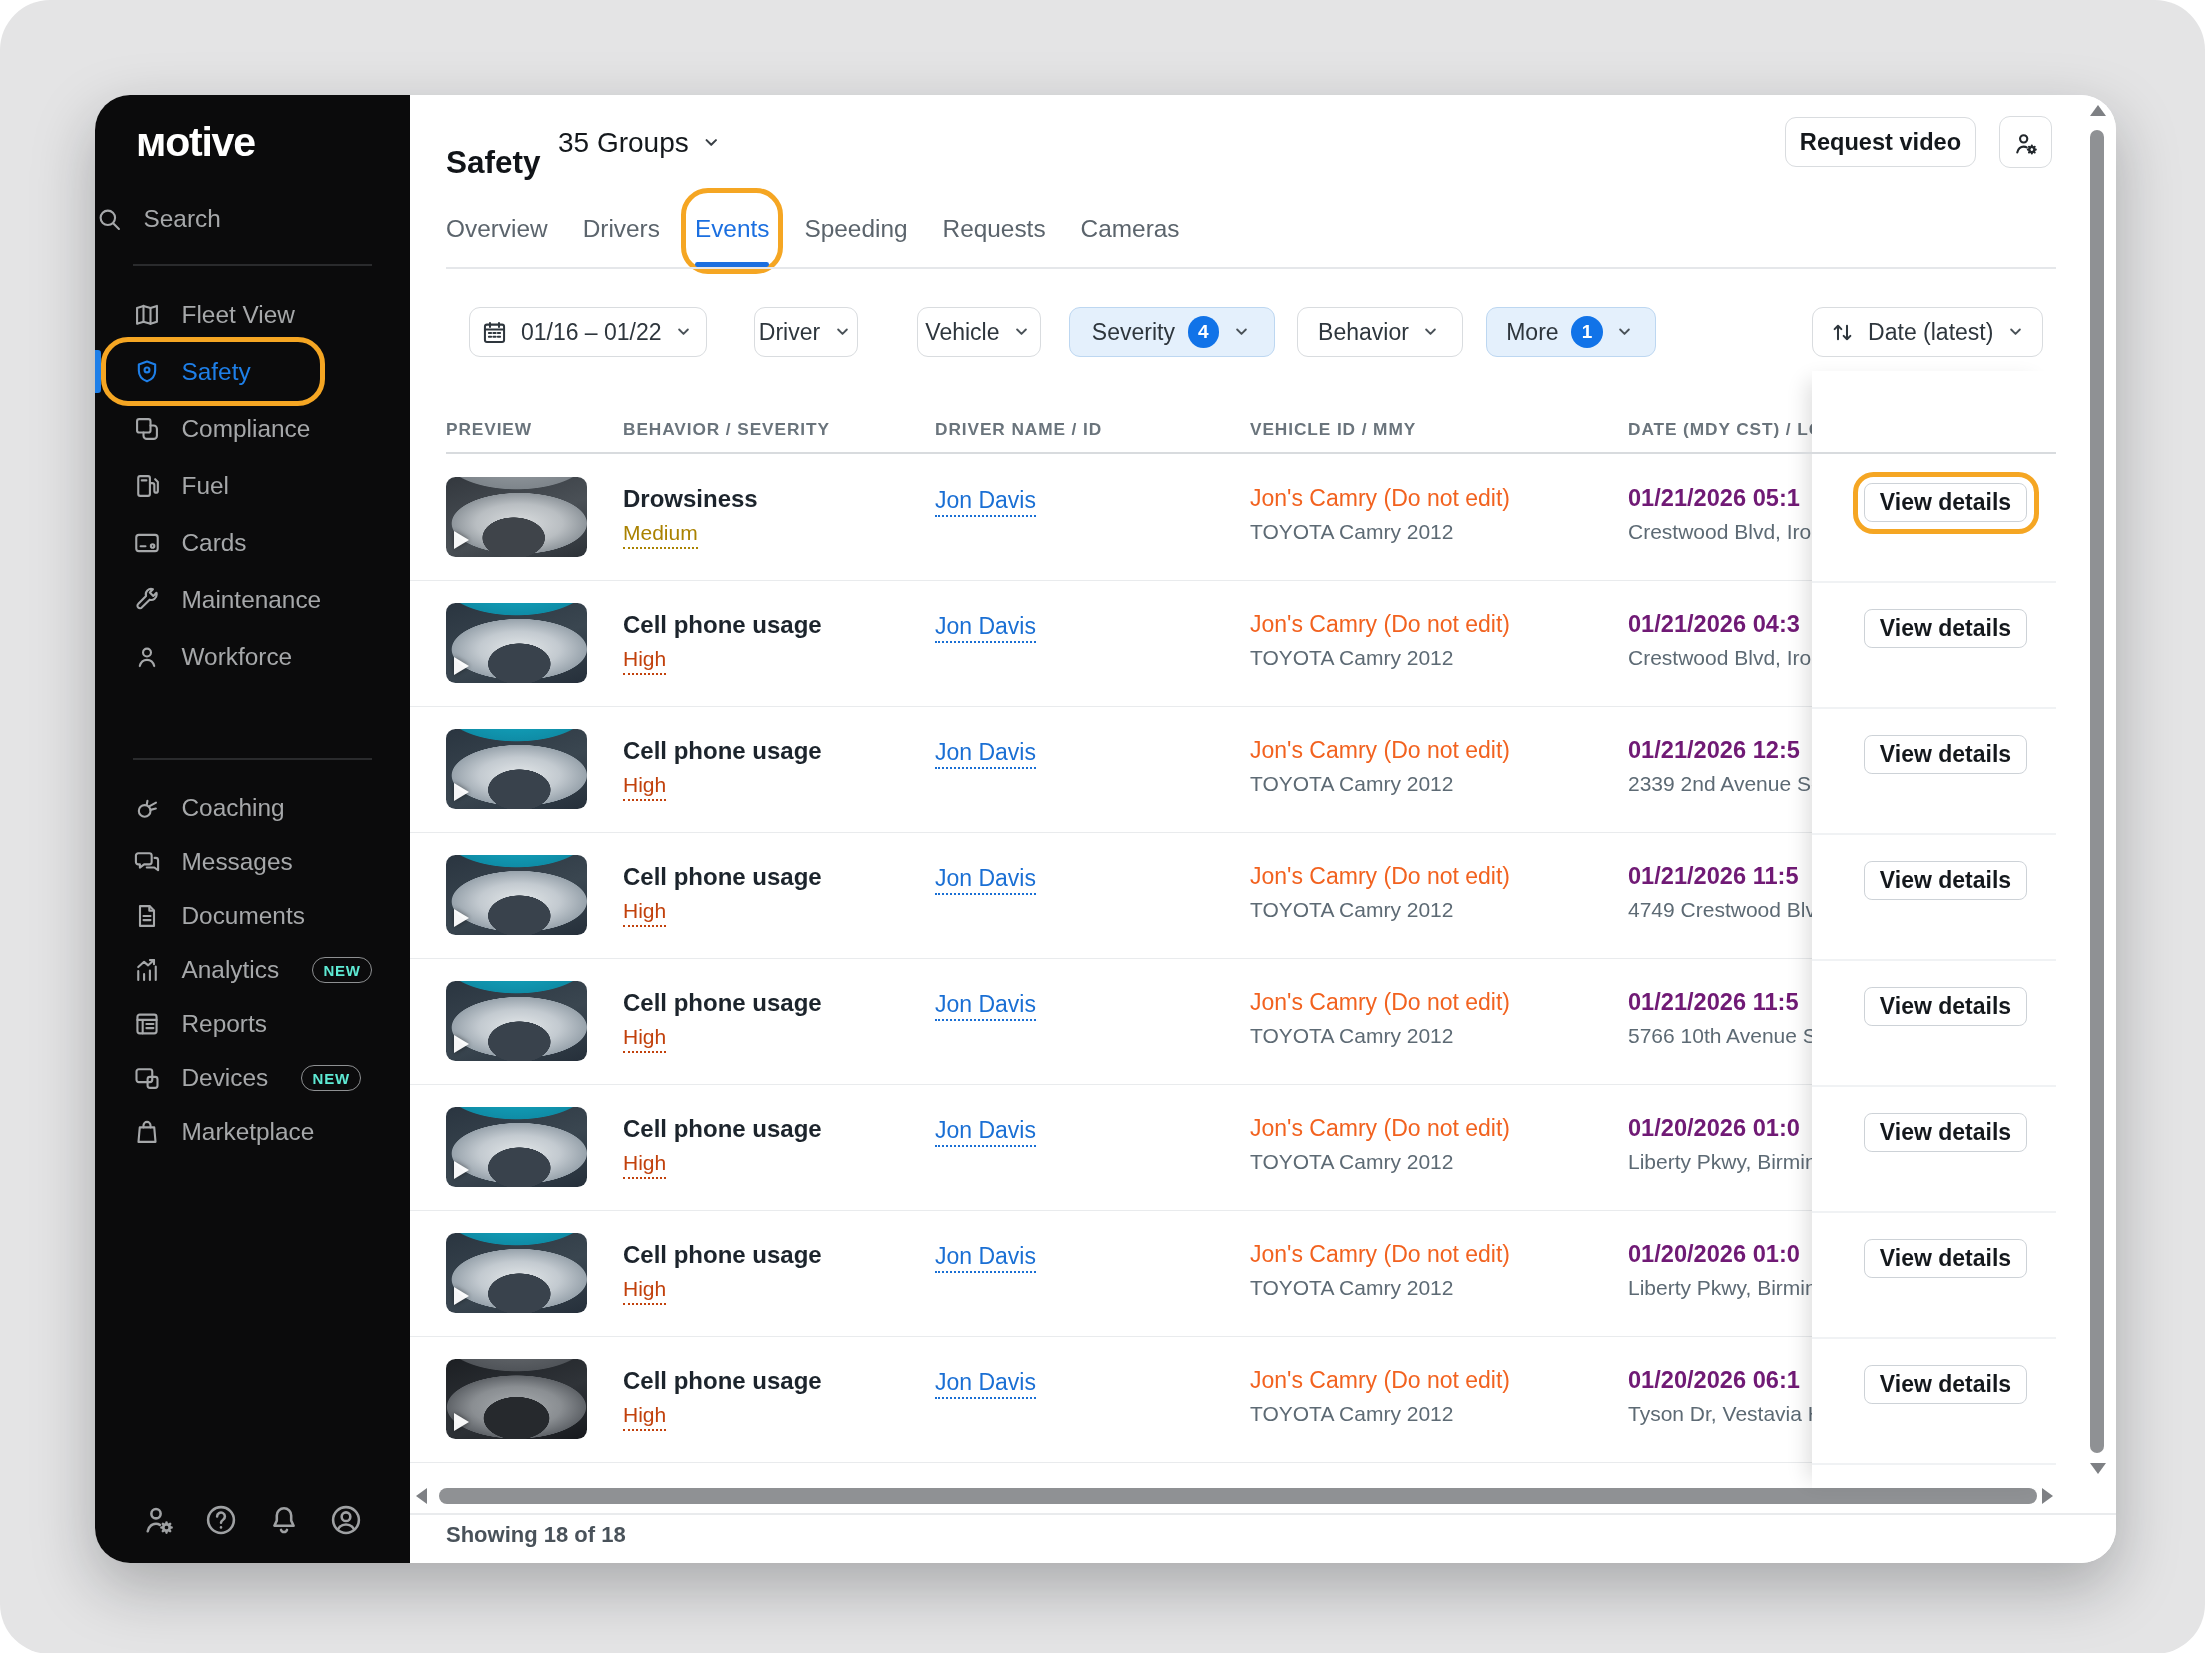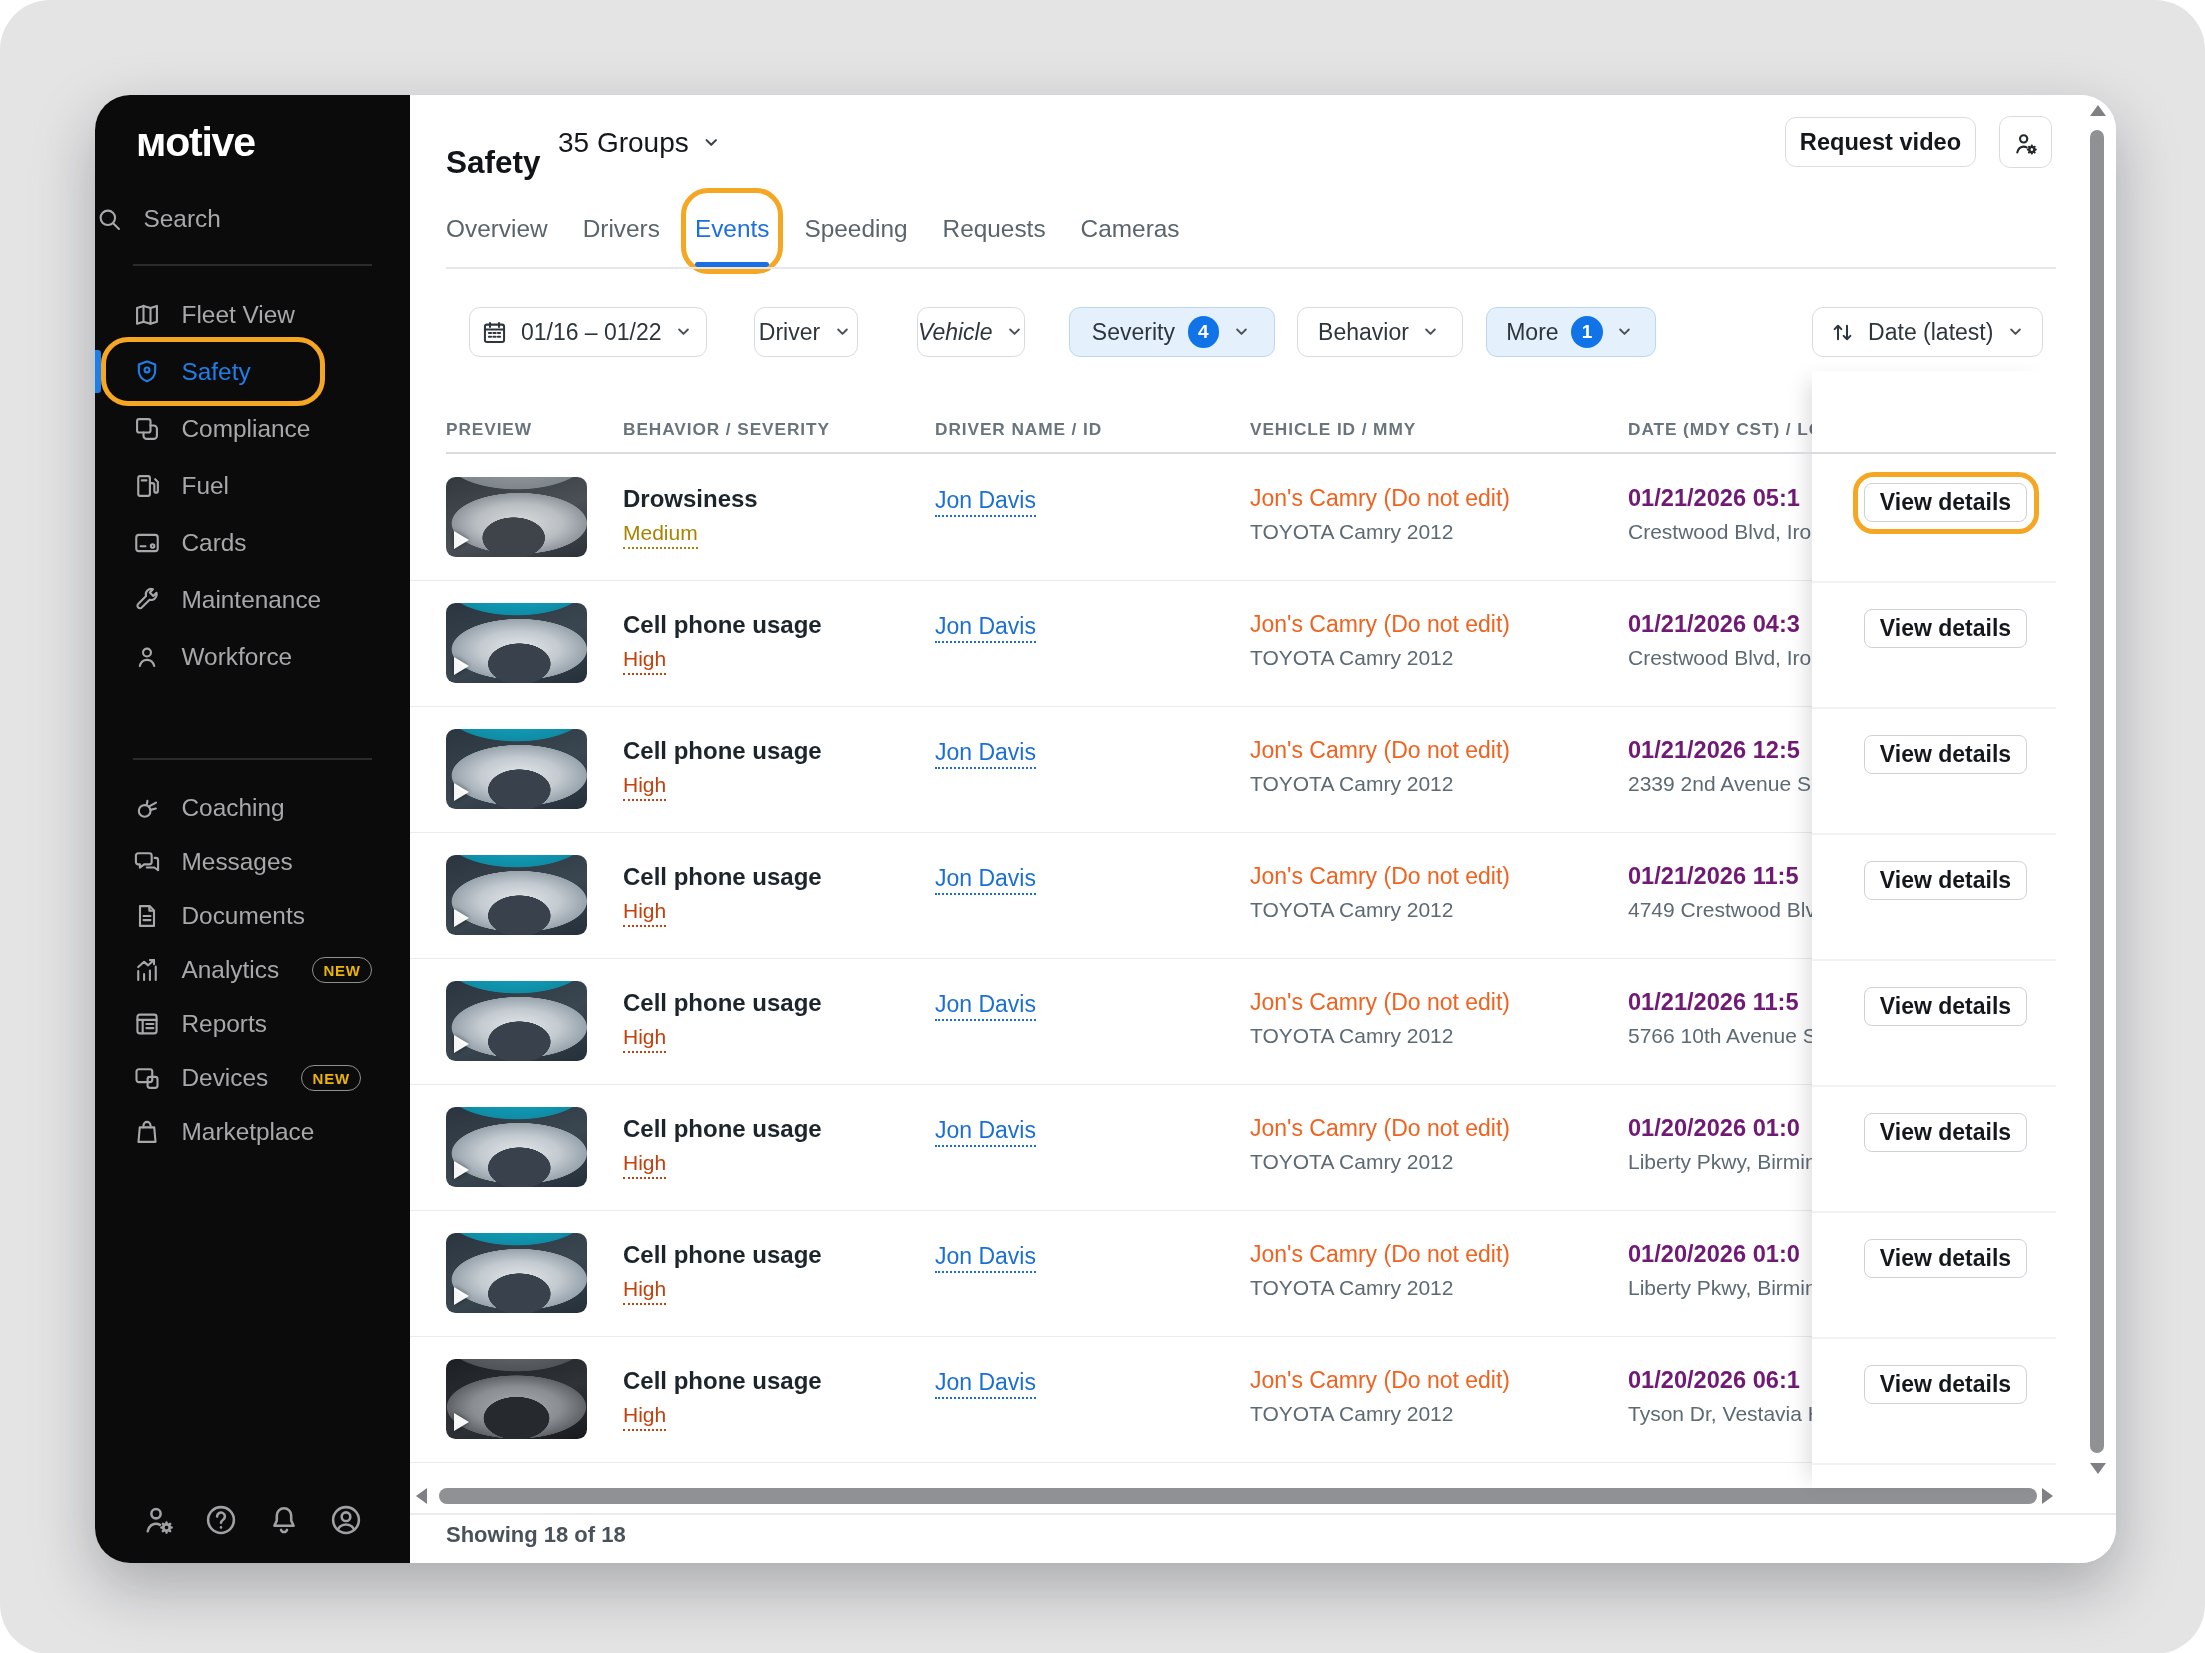--- a/index.html
+++ b/index.html
@@ -23,21 +23,21 @@
   #nav-secondary .nav-item{height:54px;}
   .nav-item.active{color:#1E7FE8;}
   .nav-item.active .nav-icon svg{stroke:#1E7FE8;}
   .nav-item.active::after{content:'';position:absolute;left:0;top:7px;bottom:7px;width:6.3px;background:#1E7FE8;
             border-radius:0 3.2px 3.2px 0;}
   .nav-item.active::before{content:'';position:absolute;left:6.3px;width:224px;top:-6.3px;bottom:-6.3px;
             border:5.5px solid #F5A623;border-radius:27px;box-sizing:border-box;pointer-events:none;}
   .nav-icon{width:28px;height:28px;flex:none;display:flex;}
   .nav-icon svg,.side-item .nav-icon svg{width:28px;height:28px;stroke:#A6A8AA;fill:none;stroke-width:1.8;
             stroke-linecap:round;stroke-linejoin:round;}
-  .nav-badge{margin-left:12.6px;font-size:15px;font-weight:700;letter-spacing:0.8px;color:#eab308;
+  .nav-badge{margin-left:12.6px;font-size:15px;font-weight:700;letter-spacing:0.8px;color:#5eead4;
             border:1.6px solid #8E9092;border-radius:787px;padding:3.9px 10.2px;}
   .side-footer{position:absolute;left:0;right:0;top:1396px;height:57px;display:flex;align-items:center;
             justify-content:space-around;padding:0 33px;}
   .foot-ic{position:relative;width:36px;height:36px;cursor:pointer;}
   .foot-ic svg{width:36px;height:36px;stroke:#9FA1A3;fill:none;stroke-width:1.7;stroke-linecap:round;stroke-linejoin:round;}
   
   .main{position:relative;flex:1;background:#fff;}
   .page-title{position:absolute;left:36px;top:28px;font-size:31.5px;font-weight:800;color:#111418;}
   .group-sel{position:absolute;left:148px;top:31.5px;display:flex;align-items:center;gap:12.6px;
             font-size:28px;font-weight:500;color:#14181C;cursor:pointer;}
@@ -62,21 +62,21 @@
         display:flex;align-items:center;justify-content:center;gap:12.6px;font-size:23px;color:#2E363D;
         box-sizing:border-box;cursor:pointer;}
   .chip .chev svg{width:19px;height:19px;stroke:#4A5258;}
   .chip .cal svg,.chip .sorti svg{width:27px;height:27px;stroke:#2E363D;fill:none;stroke-width:1.8;
         stroke-linecap:round;stroke-linejoin:round;}
   .cal,.sorti{width:27px;height:27px;display:flex;}
   .chip.active{background:#E4F0FC;border-color:#BDD7F1;}
   .count-badge{min-width:31.5px;height:31.5px;border-radius:787px;background:#1173E8;color:#fff;font-size:19px;
         font-weight:700;display:flex;align-items:center;justify-content:center;padding:0 3.2px;box-sizing:border-box;}
   #chip-date{left:59px;width:238px;}   #chip-driver{left:344px;width:104px;}
-  #chip-vehicle{left:507px;width:108px;font-style:italic;} #chip-severity{left:659px;width:206px;}
+  #chip-vehicle{left:507px;width:124px;} #chip-severity{left:659px;width:206px;}
   #chip-behavior{left:887px;width:166px;} #chip-more{left:1076px;width:170px;}
   #chip-sort{left:1402px;width:231px;}
   
   .table-header{position:absolute;top:318px;left:0;right:0;height:36px;font-size:17.3px;font-weight:700;
         letter-spacing:0.9px;color:#6A747C;}
   .th{position:absolute;top:6.3px;white-space:nowrap;}
   .th-preview{left:36px;} .th-behavior{left:213px;} .th-driver{left:525px;} .th-vehicle{left:840px;} .th-date{left:1218px;}
   .header-line{position:absolute;left:36px;width:1610px;top:357px;height:1.6px;background:#D8DBDE;z-index:30;}
   #rows{position:absolute;left:0;top:360px;right:60px;}
   .row{position:relative;height:126px;border-bottom:1.6px solid #E9EBED;box-sizing:border-box;}

